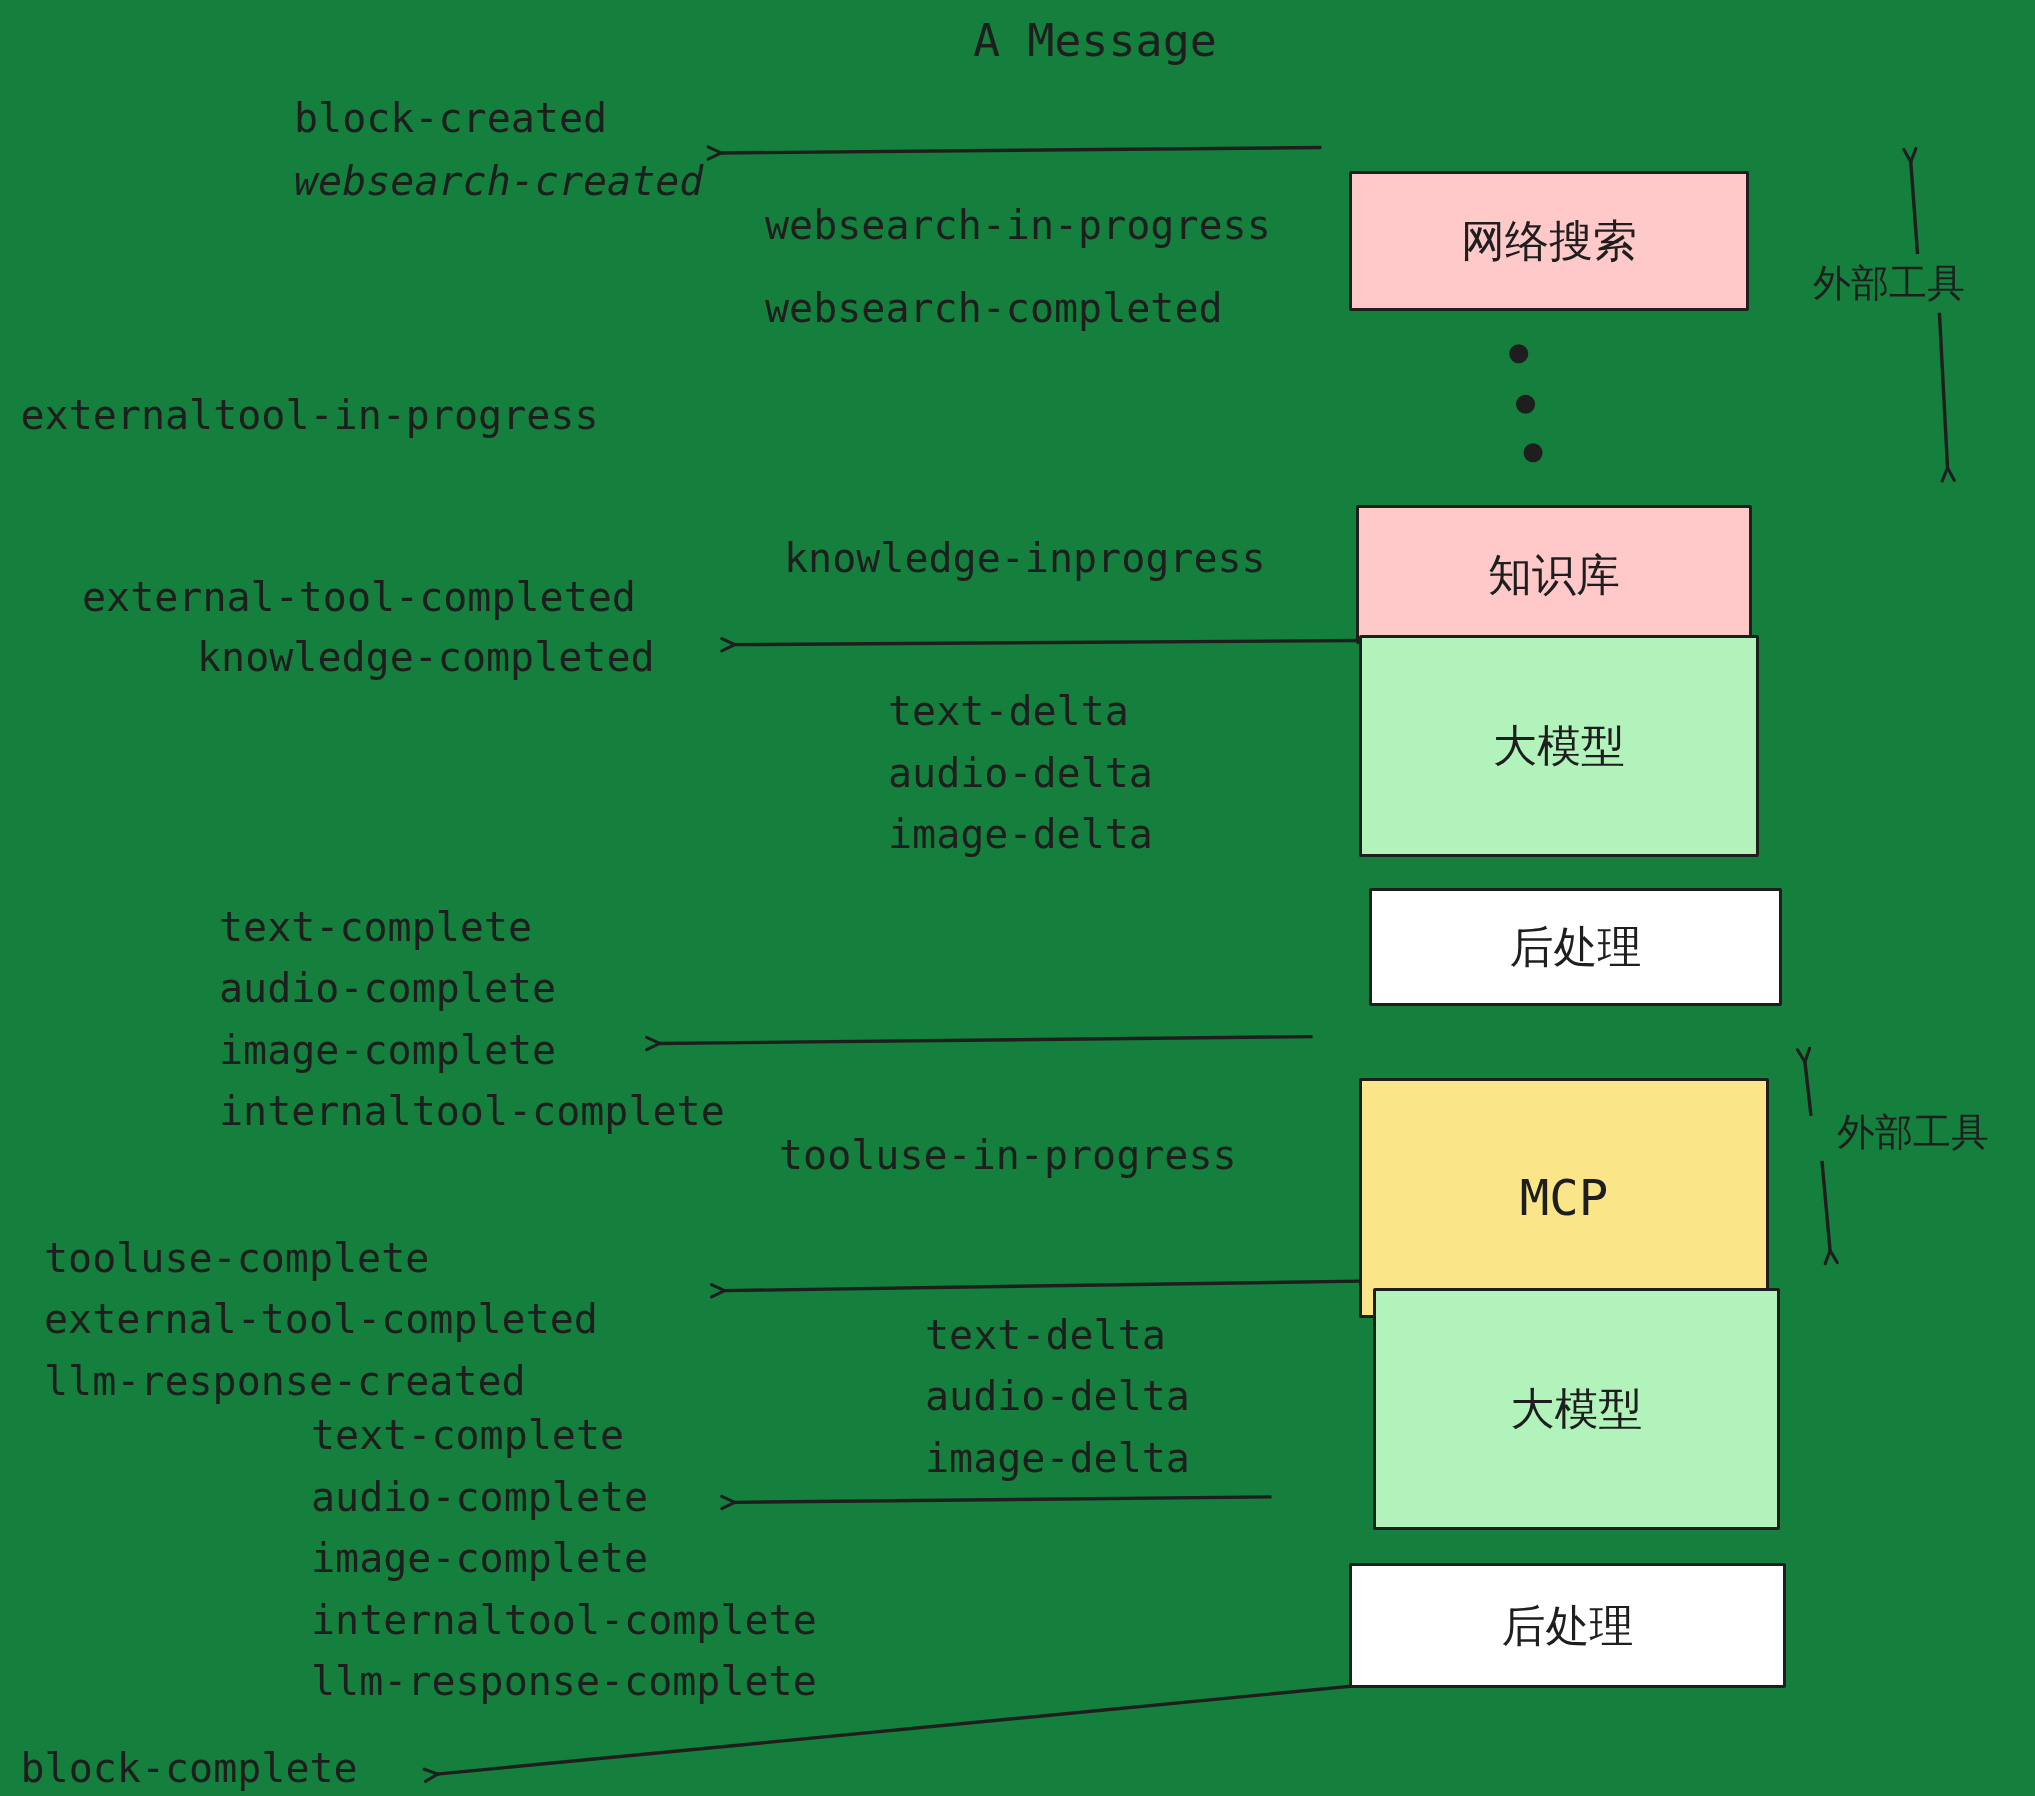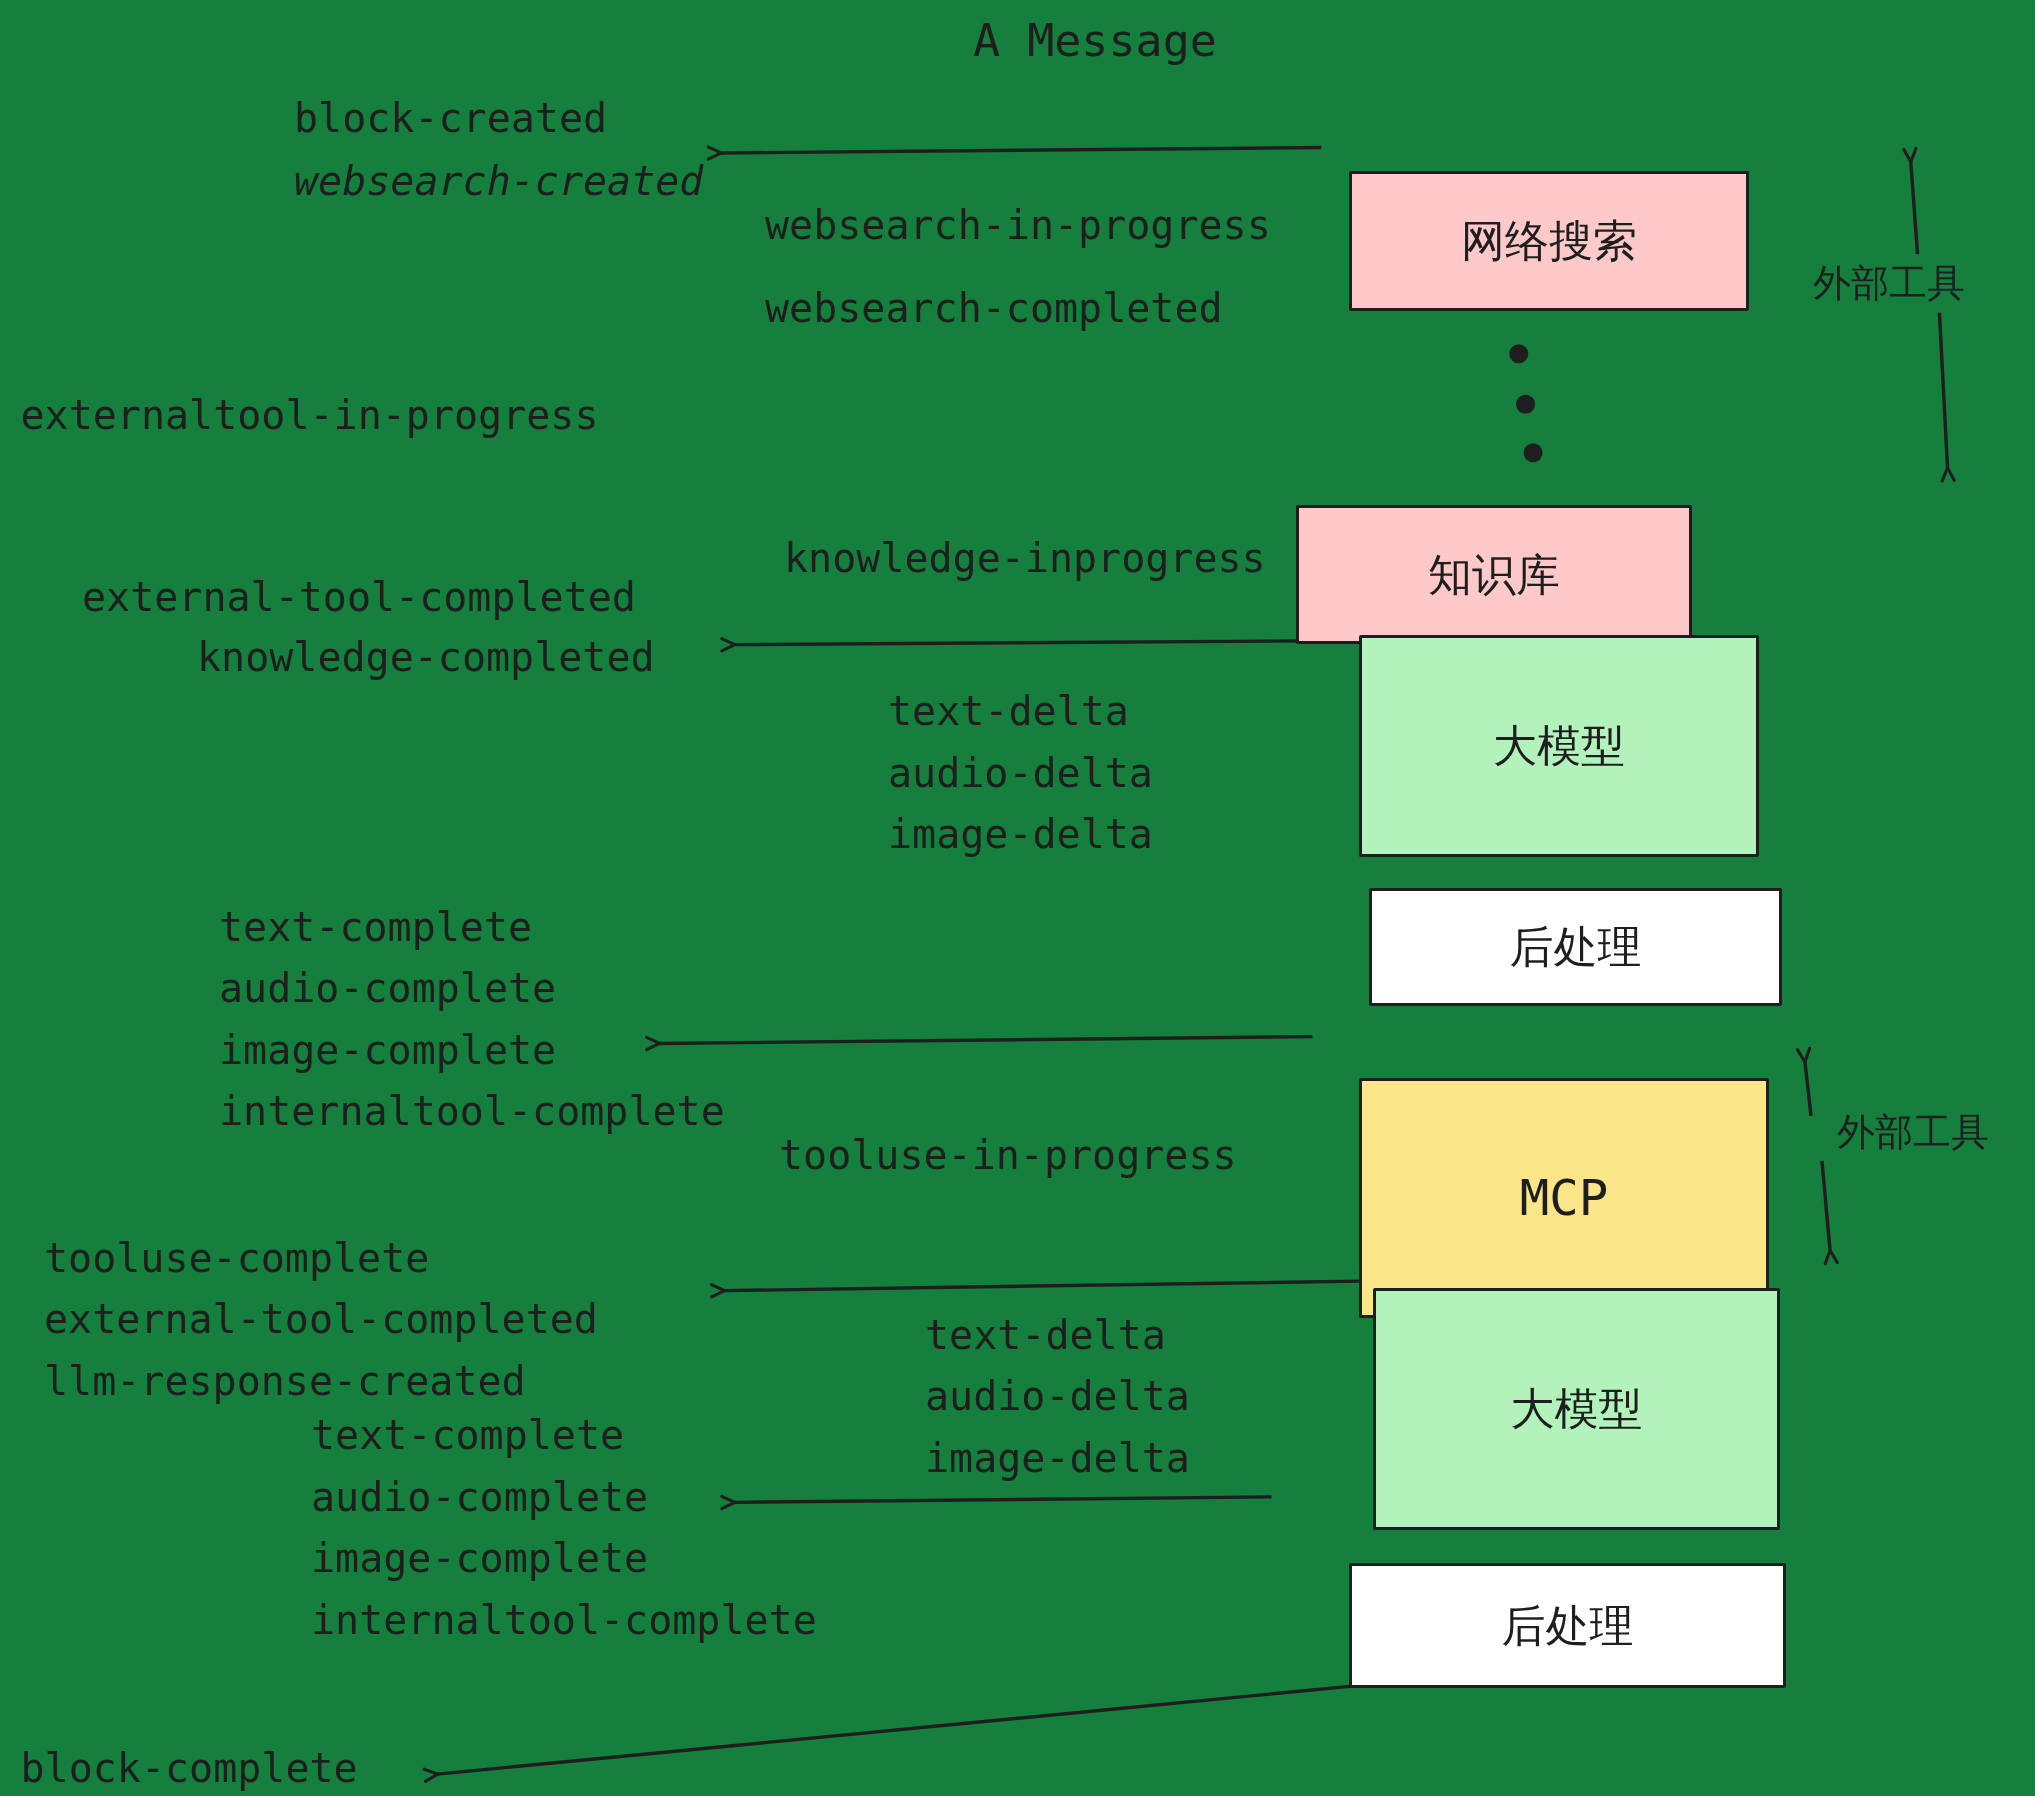--- a/index.html
+++ b/index.html
@@ -122,27 +122,28 @@
   <div class="evt" style="left:44px;top:1361px;">llm-response-created</div>
 
   <div class="evt" style="left:925px;top:1315px;">text-delta</div>
   <div class="evt" style="left:925px;top:1376px;">audio-delta</div>
   <div class="evt" style="left:925px;top:1438px;">image-delta</div>
 
   <div class="evt" style="left:311px;top:1415px;">text-complete</div>
   <div class="evt" style="left:311px;top:1477px;">audio-complete</div>
   <div class="evt" style="left:311px;top:1538px;">image-complete</div>
   <div class="evt" style="left:311px;top:1600px;">internaltool-complete</div>
+  <div class="evt" style="left:311px;top:1661px;">llm-response-complete</div>
 
   <div class="evt" style="left:20.5px;top:1748px;">block-complete</div>
 
   <div class="box pink" style="left:1349px;top:171px;width:400px;height:140px;">
     <span class="cjk">网络搜索</span>
   </div>
-  <div class="box pink" style="left:1296px;top:505px;width:396px;height:139px;">
+  <div class="box pink" style="left:1356px;top:505px;width:396px;height:139px;">
     <span class="cjk">知识库</span>
   </div>
   <div class="box green" style="left:1359px;top:635px;width:400px;height:222px;">
     <span class="cjk">大模型</span>
   </div>
   <div class="box white" style="left:1369px;top:888px;width:413px;height:118px;">
     <span class="cjk">后处理</span>
   </div>
   <div class="box yellow" style="left:1359px;top:1030px;width:410px;height:240px;margin-top:48px;">
     <span class="mono">MCP</span>

